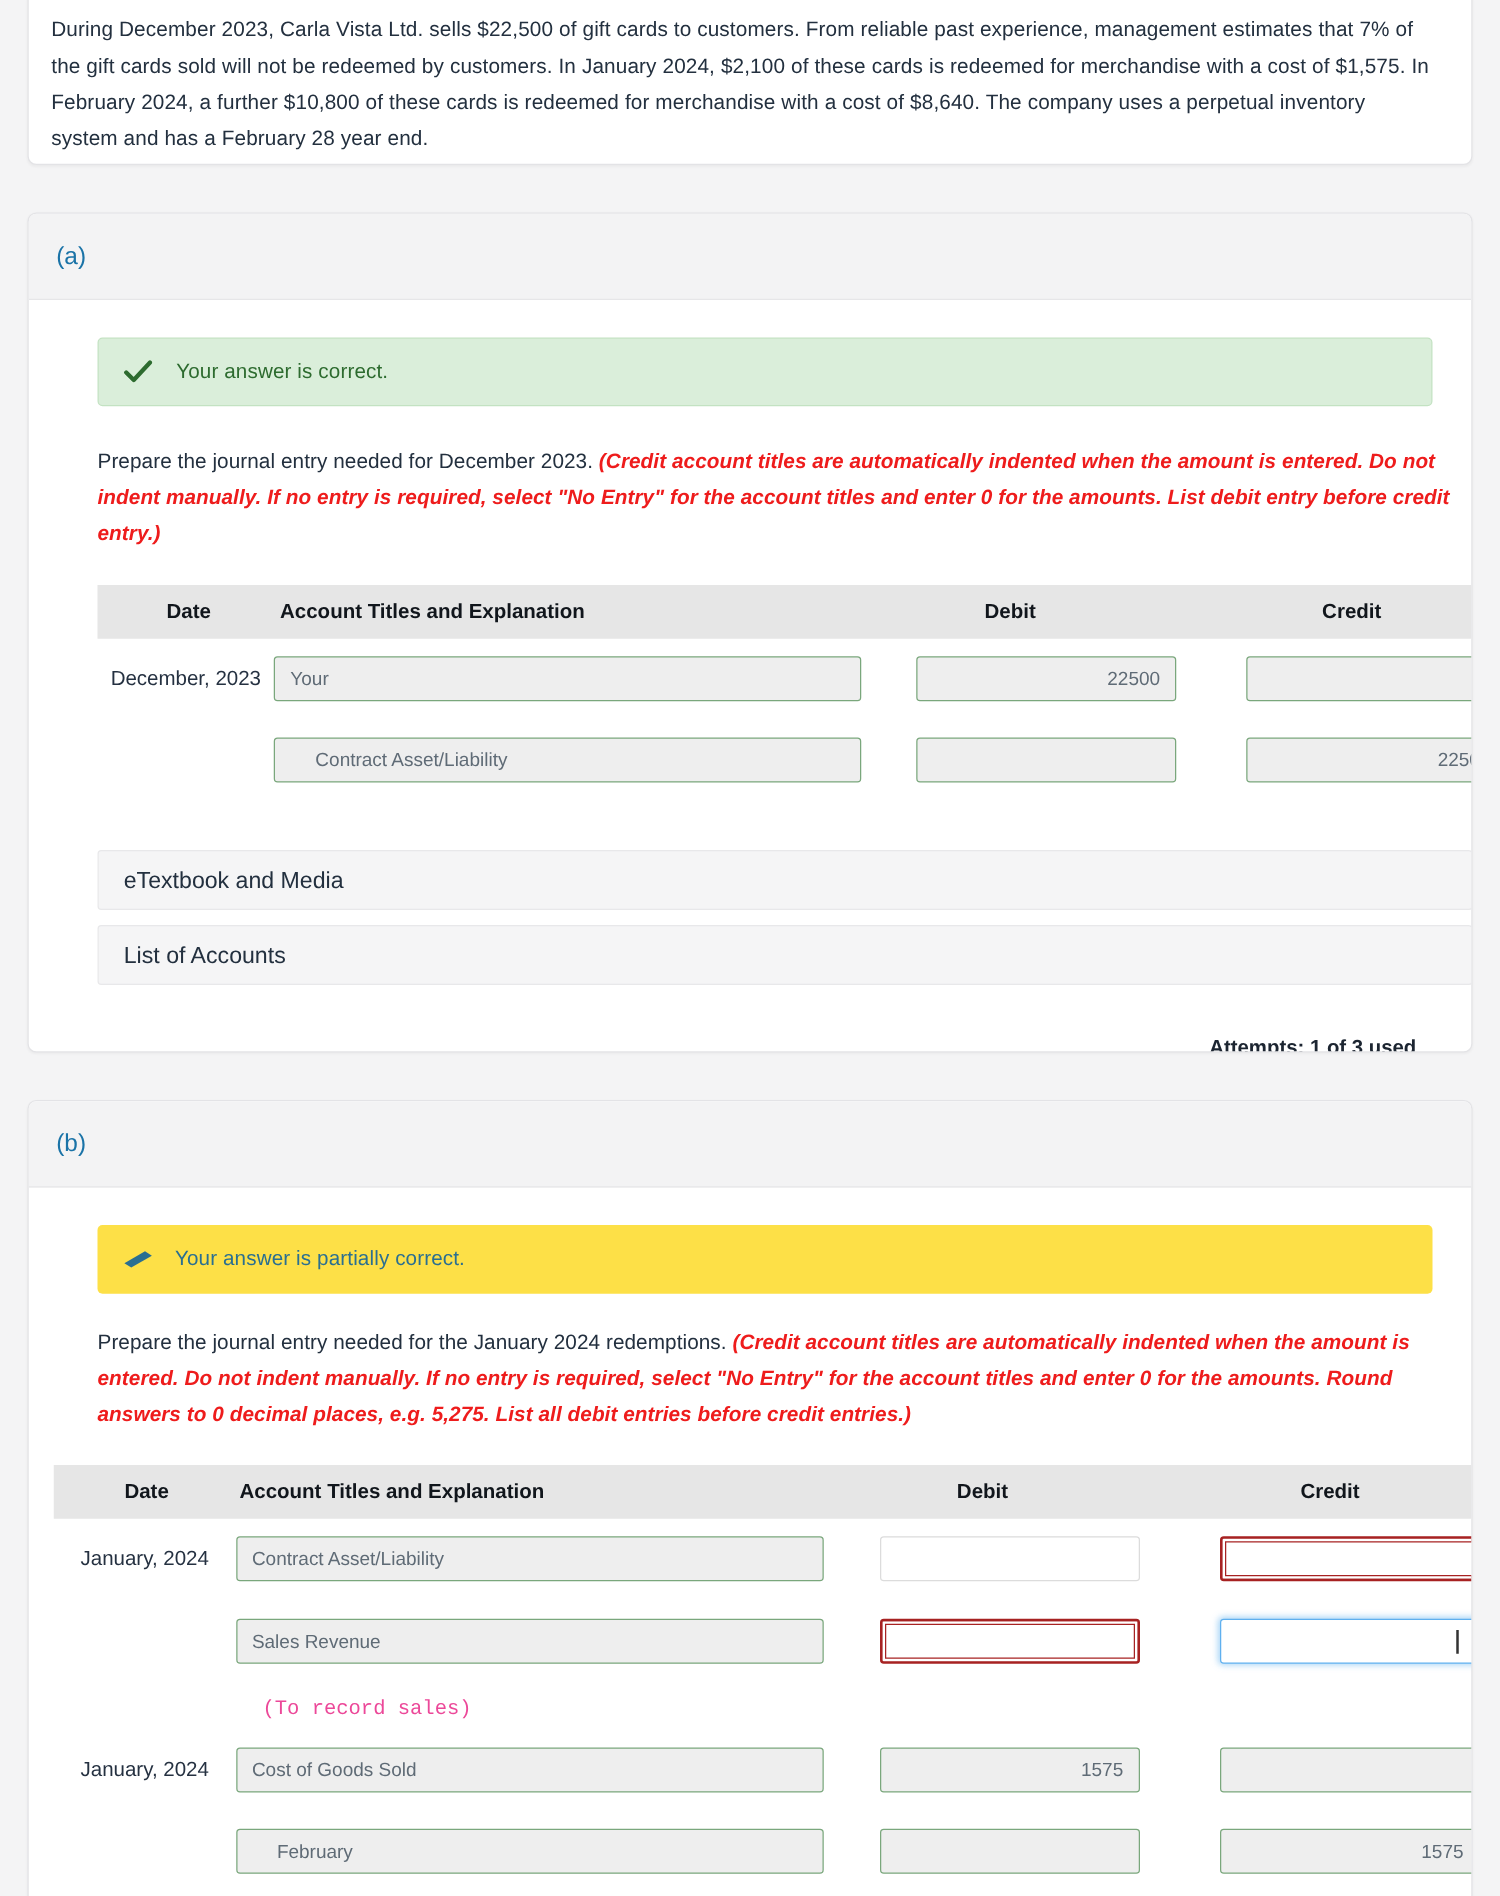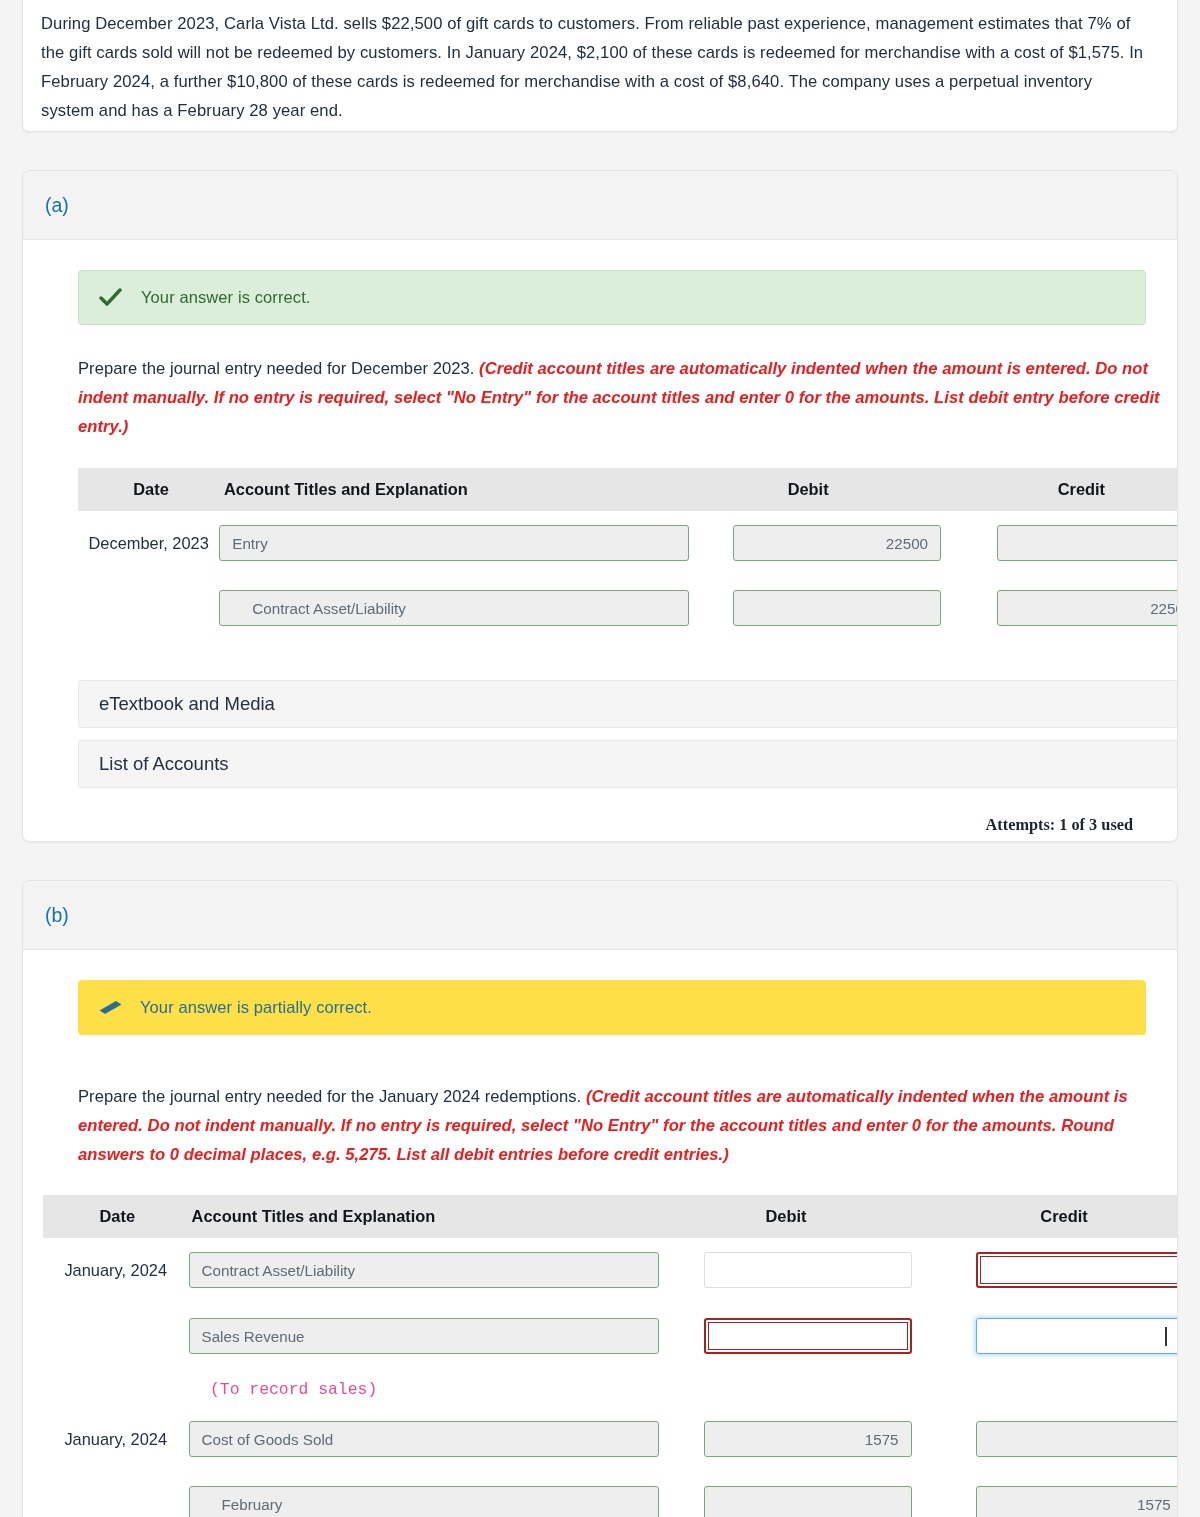--- a/index.html
+++ b/index.html
@@ -197,21 +197,21 @@
       <div class="jhead">
         <div class="col-date">Date</div>
         <div class="col-acct">Account Titles and Explanation</div>
         <div class="col-debit">Debit</div>
         <div class="col-credit">Credit</div>
       </div>
 
       <div class="jrow" style="margin-top:14px;">
         <div class="cell-date">December, 2023</div>
         <div class="cell-acct">
-          <div class="fld acct">Entry</div>
+          <div class="fld acct">Your</div>
         </div>
         <div class="cell-gap"></div>
         <div class="cell-amt">
           <div class="fld amt">22500</div>
         </div>
         <div class="cell-gap"></div>
         <div class="cell-amt">
           <div class="fld amt"></div>
         </div>
       </div>
@@ -231,40 +231,40 @@
         </div>
       </div>
     </div>
 
     <div class="acc" style="margin-top:54px;">
       <span>eTextbook and Media</span>
     </div>
     <div class="acc" style="margin-top:12px;">
       <span>List of Accounts</span>
     </div>
-    <div class="attempts" style="margin-top:27px;font-family:Liberation Serif, serif;">Attempts: 1 of 3 used</div>
+    <div class="attempts" style="margin-top:41px;">Attempts: 1 of 3 used</div>
   </div>
 </div>
 
 <div class="card part-card b">
   <div class="part-head">
     <span class="part-letter">(b)</span>
   </div>
   <div class="part-body">
 
     <div class="alert partial">
       <span class="alert-ico">
         <svg width="26" height="20" viewBox="0 0 26 20" aria-hidden="true">
           <path d="M7 16 L1.5 12.5 L18 3 L23.5 6.5 Z" fill="#2a6f91"></path>
         </svg>
       </span>
       <span class="alert-txt">Your answer is partially correct.</span>
     </div>
 
-    <div class="instr" style="margin-top:47px;">
+    <div class="instr" style="margin-top:24px;">
       <span>Prepare the journal entry needed for the January 2024 redemptions. </span><em>(Credit account titles are automatically indented when the amount is entered. Do not indent manually. If no entry is required, select "No Entry" for the account titles and enter 0 for the amounts. Round answers to 0 decimal places, e.g. 5,275. List all debit entries before credit entries.)</em>
     </div>
 
     <div class="jtable" style="margin:26px 0 0 -2px; width:1160px;">
       <div class="jhead">
         <div class="col-date">Date</div>
         <div class="col-acct">Account Titles and Explanation</div>
         <div class="col-debit">Debit</div>
         <div class="col-credit">Credit</div>
       </div>

